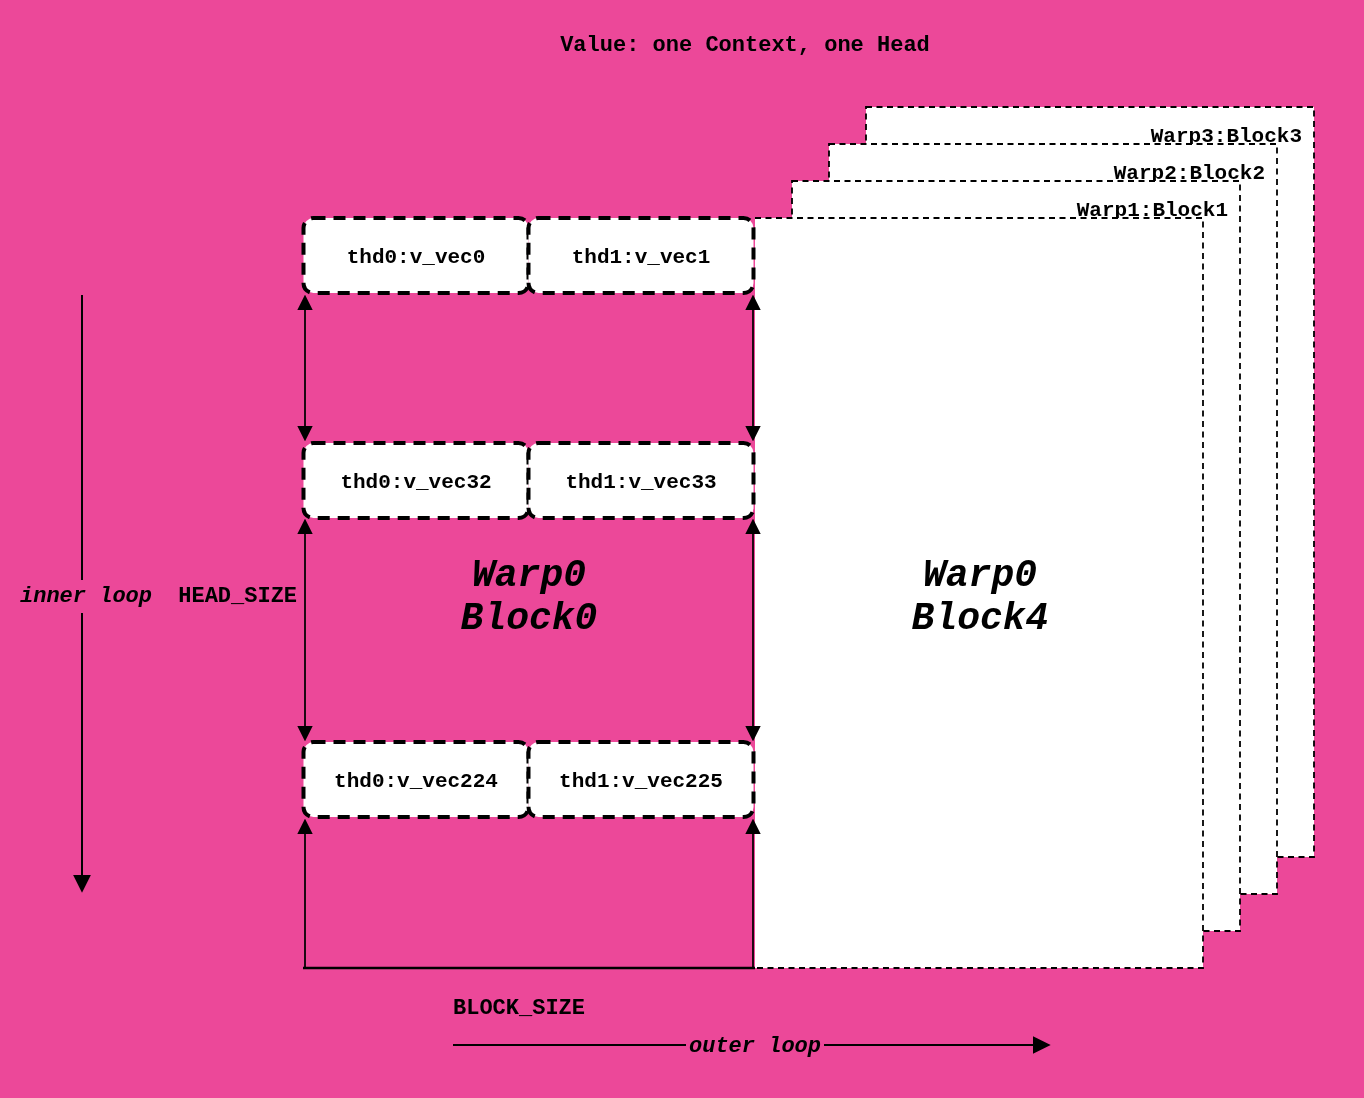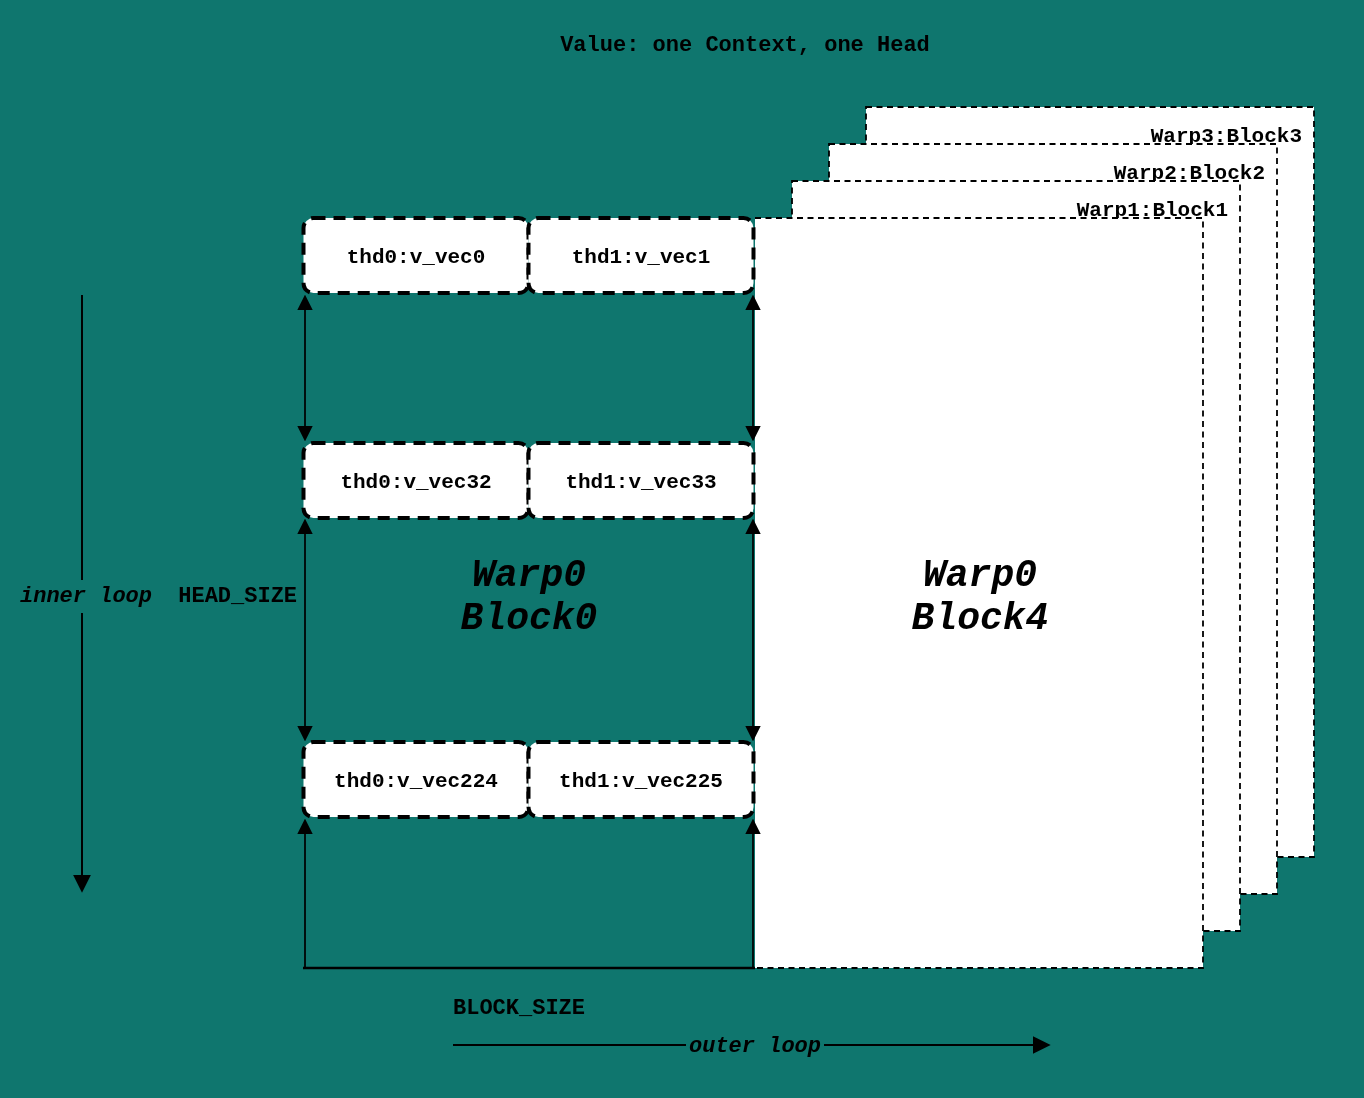--- a/index.html
+++ b/index.html
@@ -1,20 +1,20 @@
 <!DOCTYPE html>
 <html><head>
 <meta charset="utf-8">
 <style>
   html, body { margin: 0; padding: 0; background: #ffffff; }
   .stage {
     position: relative;
     width: 1364px;
     height: 1098px;
-    background: #0f766e;
+    background: #ec4899;
     font-family: "Liberation Mono", monospace;
   }
   svg { display: block; }
   text {
     font-family: "Liberation Mono", monospace;
     fill: #000000;
     font-weight: bold;
   }
   .lbl    { font-size: 22px; }
   .lbl-sm { font-size: 21px; }

